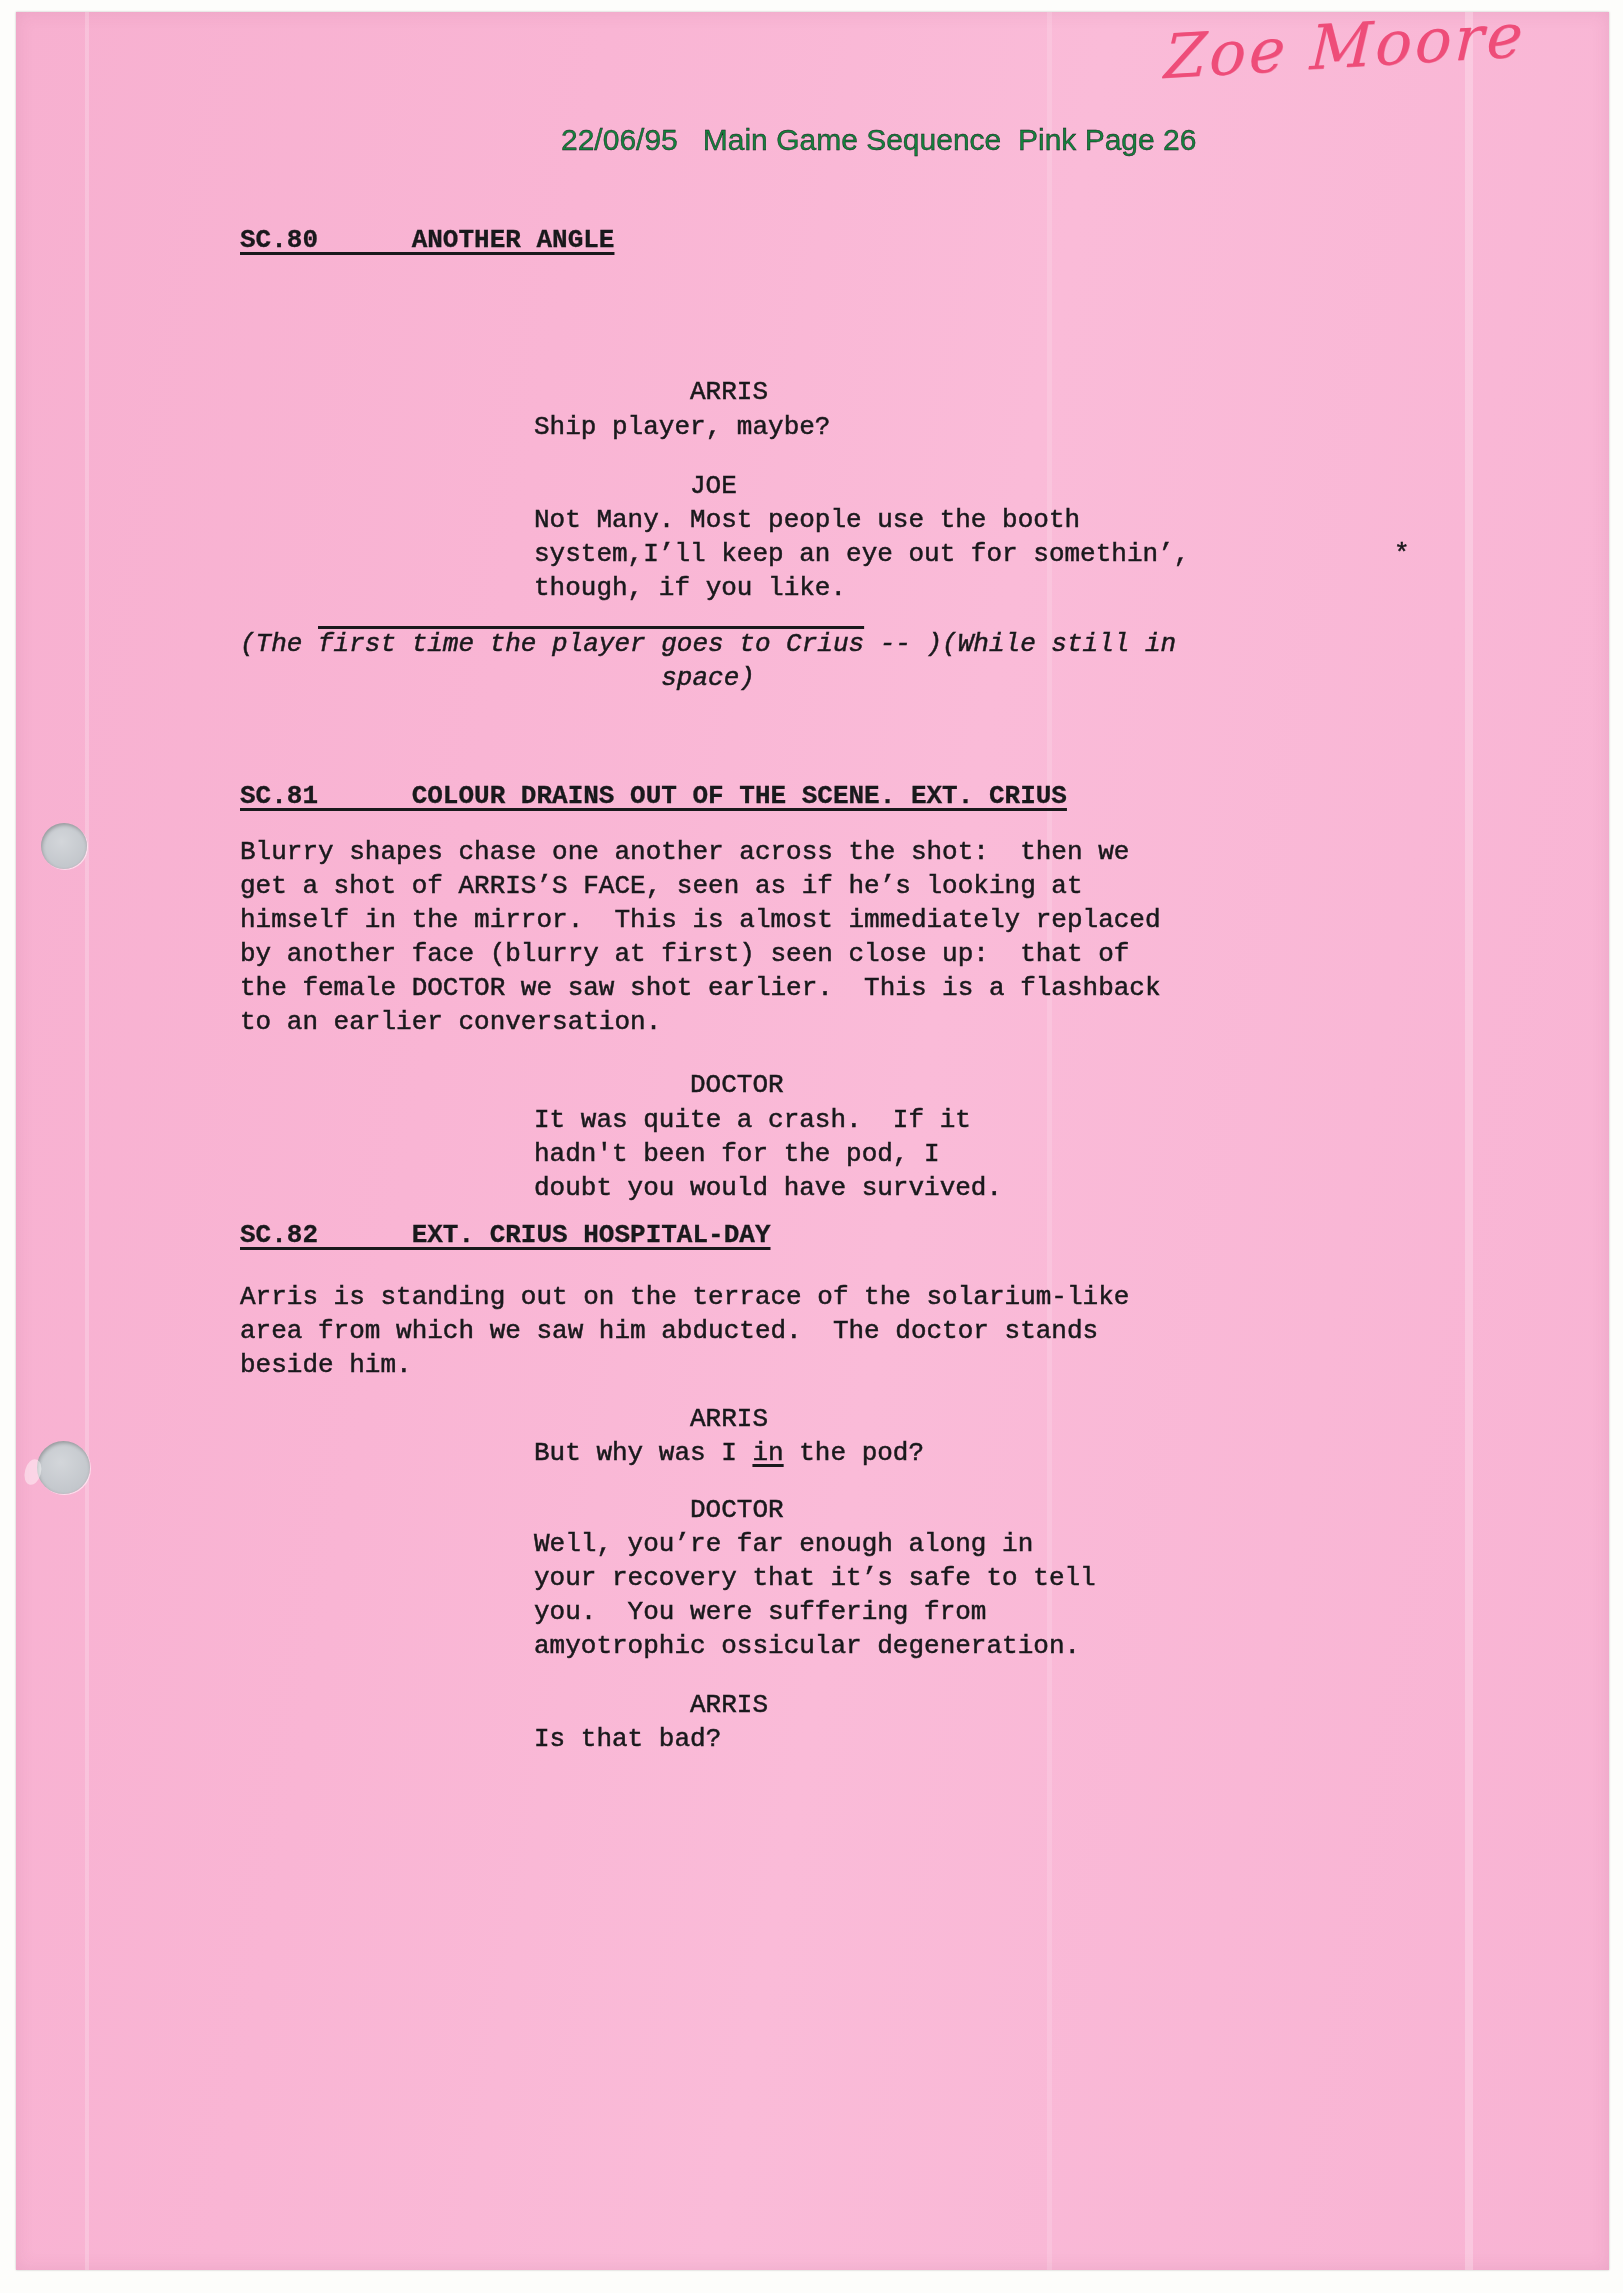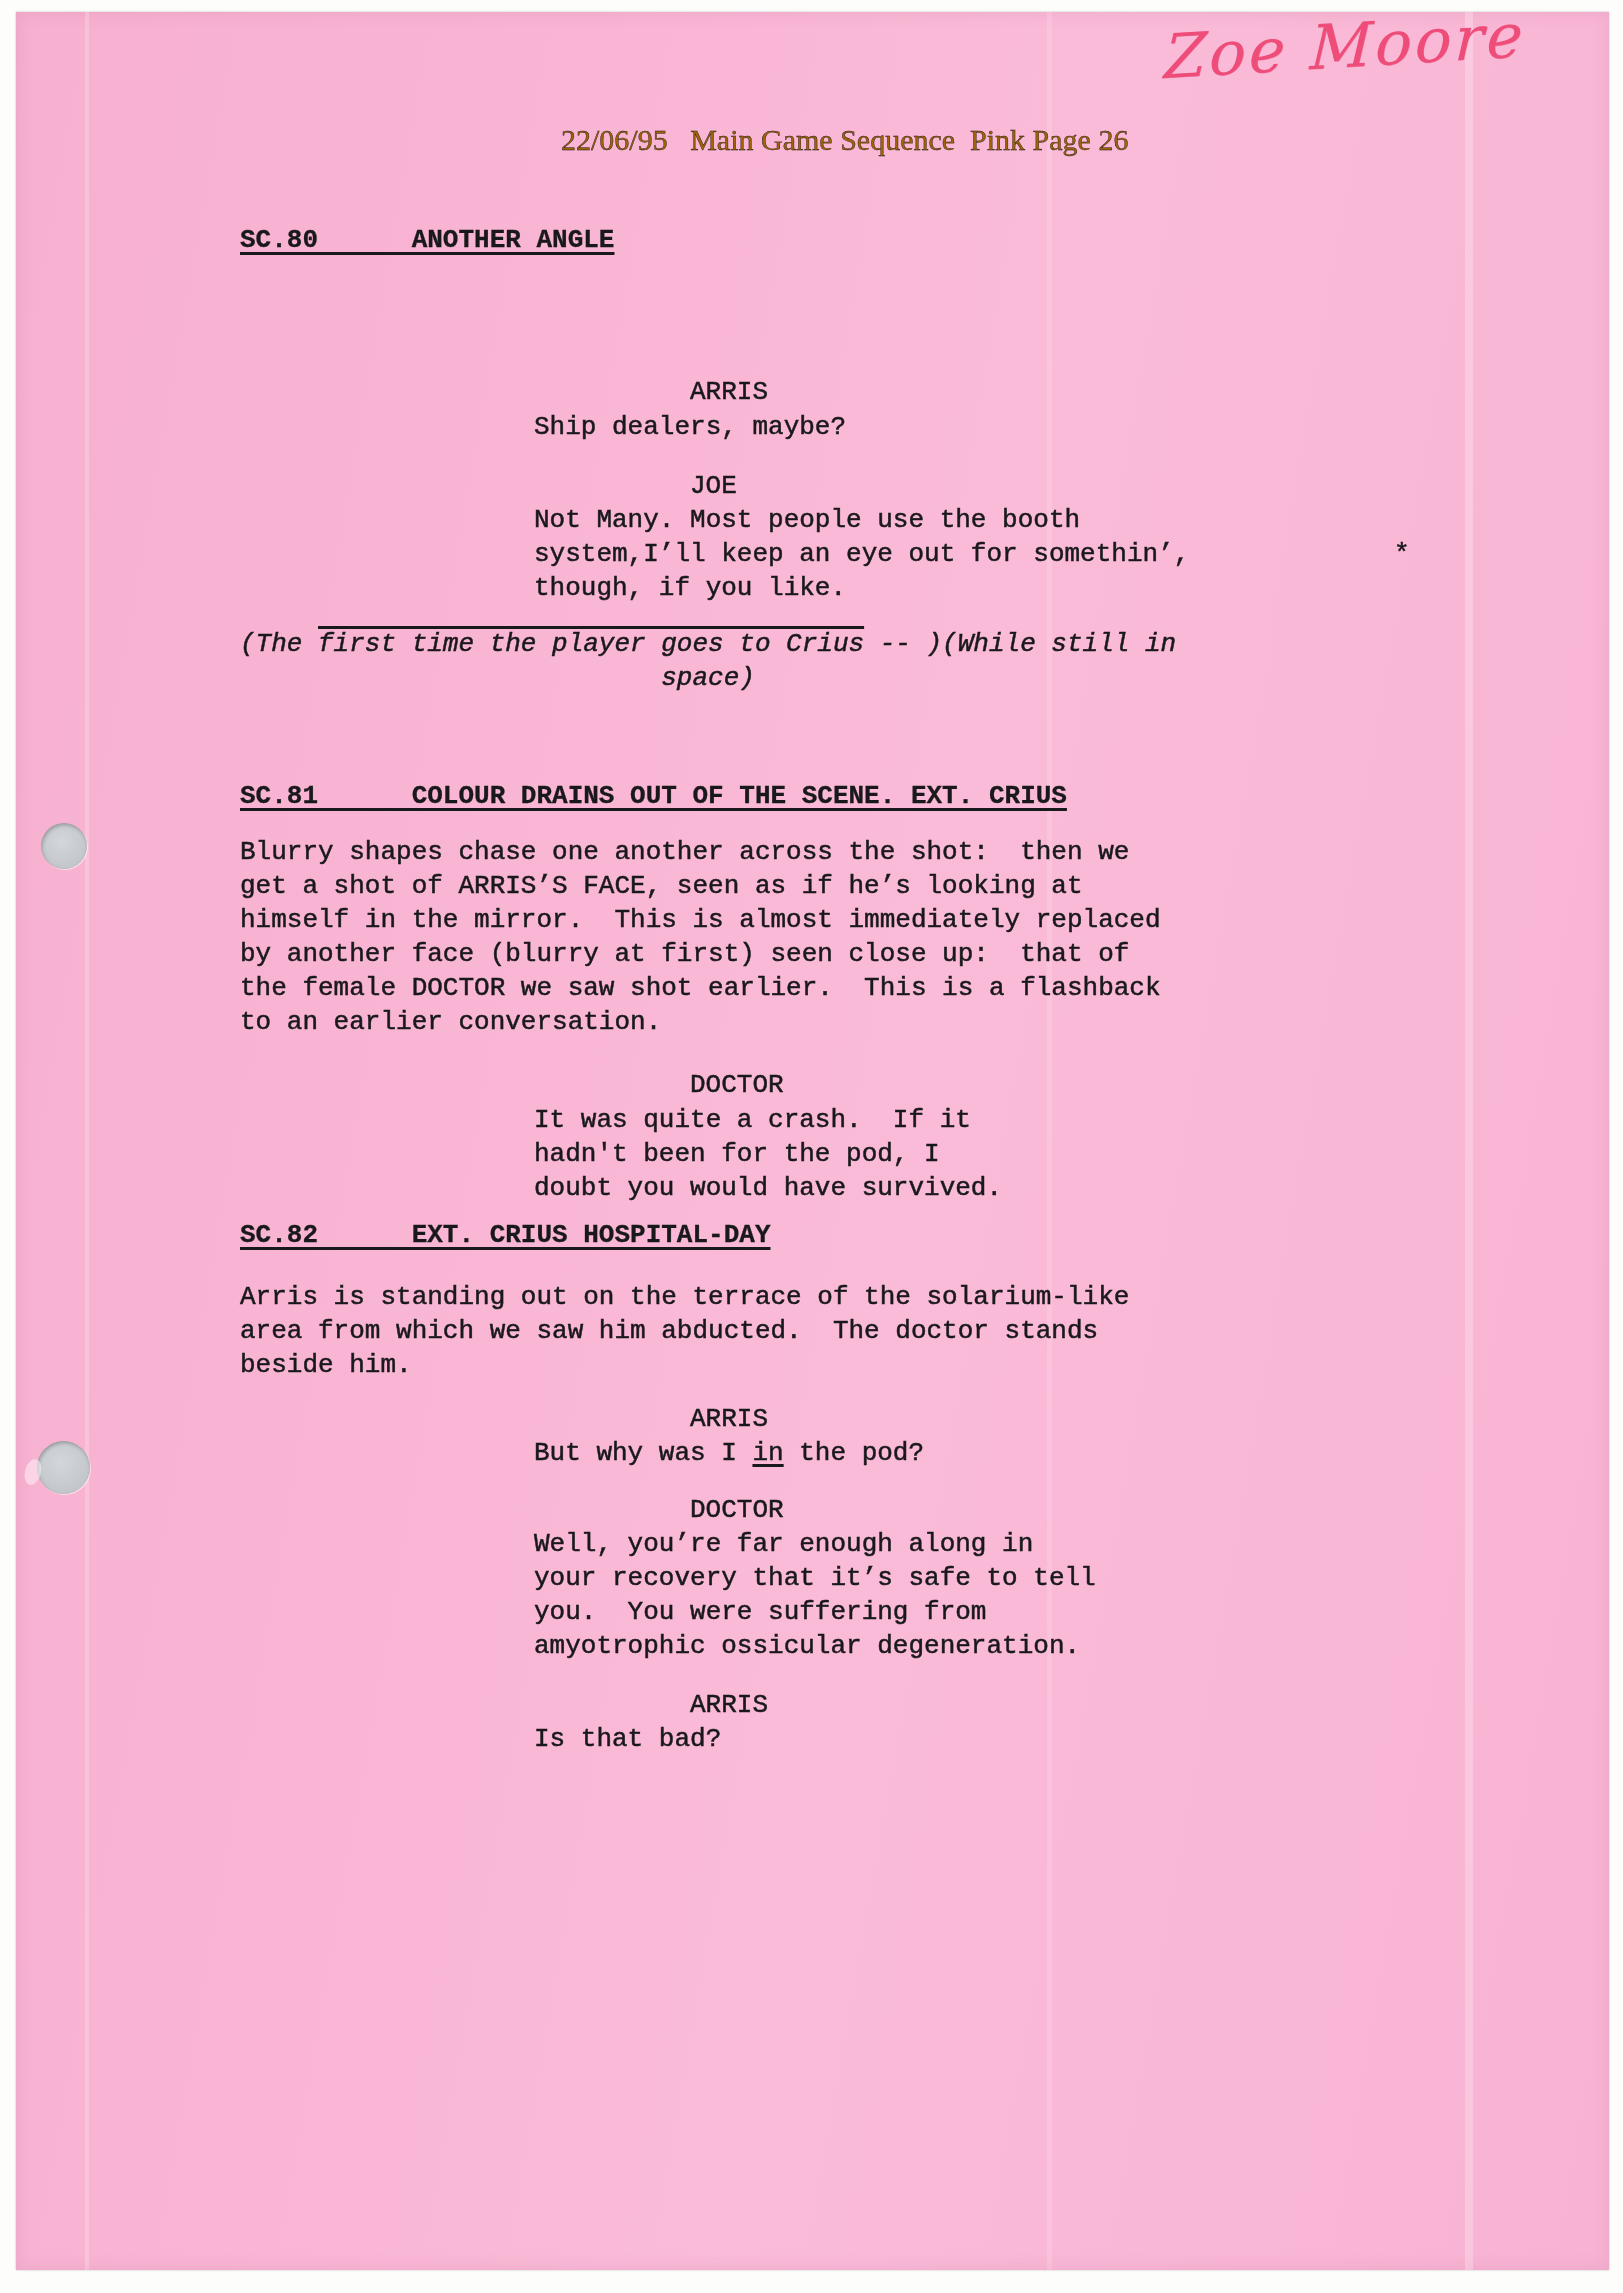--- a/index.html
+++ b/index.html
@@ -36,23 +36,23 @@
     font-family:"DejaVu Serif", serif;
     font-style:italic;font-size:61px;line-height:88px;
     color:#ee4d79;
     letter-spacing:2.9px;
     transform:rotate(-3.5deg) skewX(-6deg);
     white-space:pre;
     text-shadow:0.5px 0.5px 0 rgba(238,77,121,0.55);
   }
   .header-line{
     position:absolute;left:561px;top:122px;
-    font-family:Liberation Serif, serif;
+    font-family:Liberation Sans, sans-serif;
     font-size:30px;line-height:35px;
-    color:#a16207;
+    color:#15803d;
     white-space:pre;
     -webkit-text-stroke:0.4px #17171a;
   }
   .mono{
     position:absolute;
     font-family:"Liberation Mono", monospace;
     font-size:26px;line-height:34px;
     color:#19191c;
     white-space:pre;
     -webkit-text-stroke:0.5px #19191c;
@@ -93,21 +93,21 @@
   <div class="hole h2"></div>
 
   <div class="handwriting">Zoe Moore</div>
 
   <div class="header-line">22/06/95   Main Game Sequence  Pink Page 26</div>
 
   <div class="mono scene-heading col-action" style="top:223px">SC.80      ANOTHER ANGLE</div>
 
 
   <div class="mono col-speaker" style="top:375px">ARRIS</div>
-  <div class="mono col-dial" style="top:410px">Ship dealers, maybe?</div>
+  <div class="mono col-dial" style="top:410px">Ship player, maybe?</div>
 
   <div class="mono col-speaker" style="top:469px">JOE</div>
   <div class="mono col-dial" style="top:503px">Not Many. Most people use the booth
 system,I’ll keep an eye out for somethin’,
 though, if you like.</div>
   <div class="mono" style="top:537px;left:1394px">*</div>
 
   <div class="mono note col-action" style="top:627px"><span>(The </span><span class="overline-phrase">first time the player goes to Crius</span><span> -- )(While still in
 space)</span></div>
 

